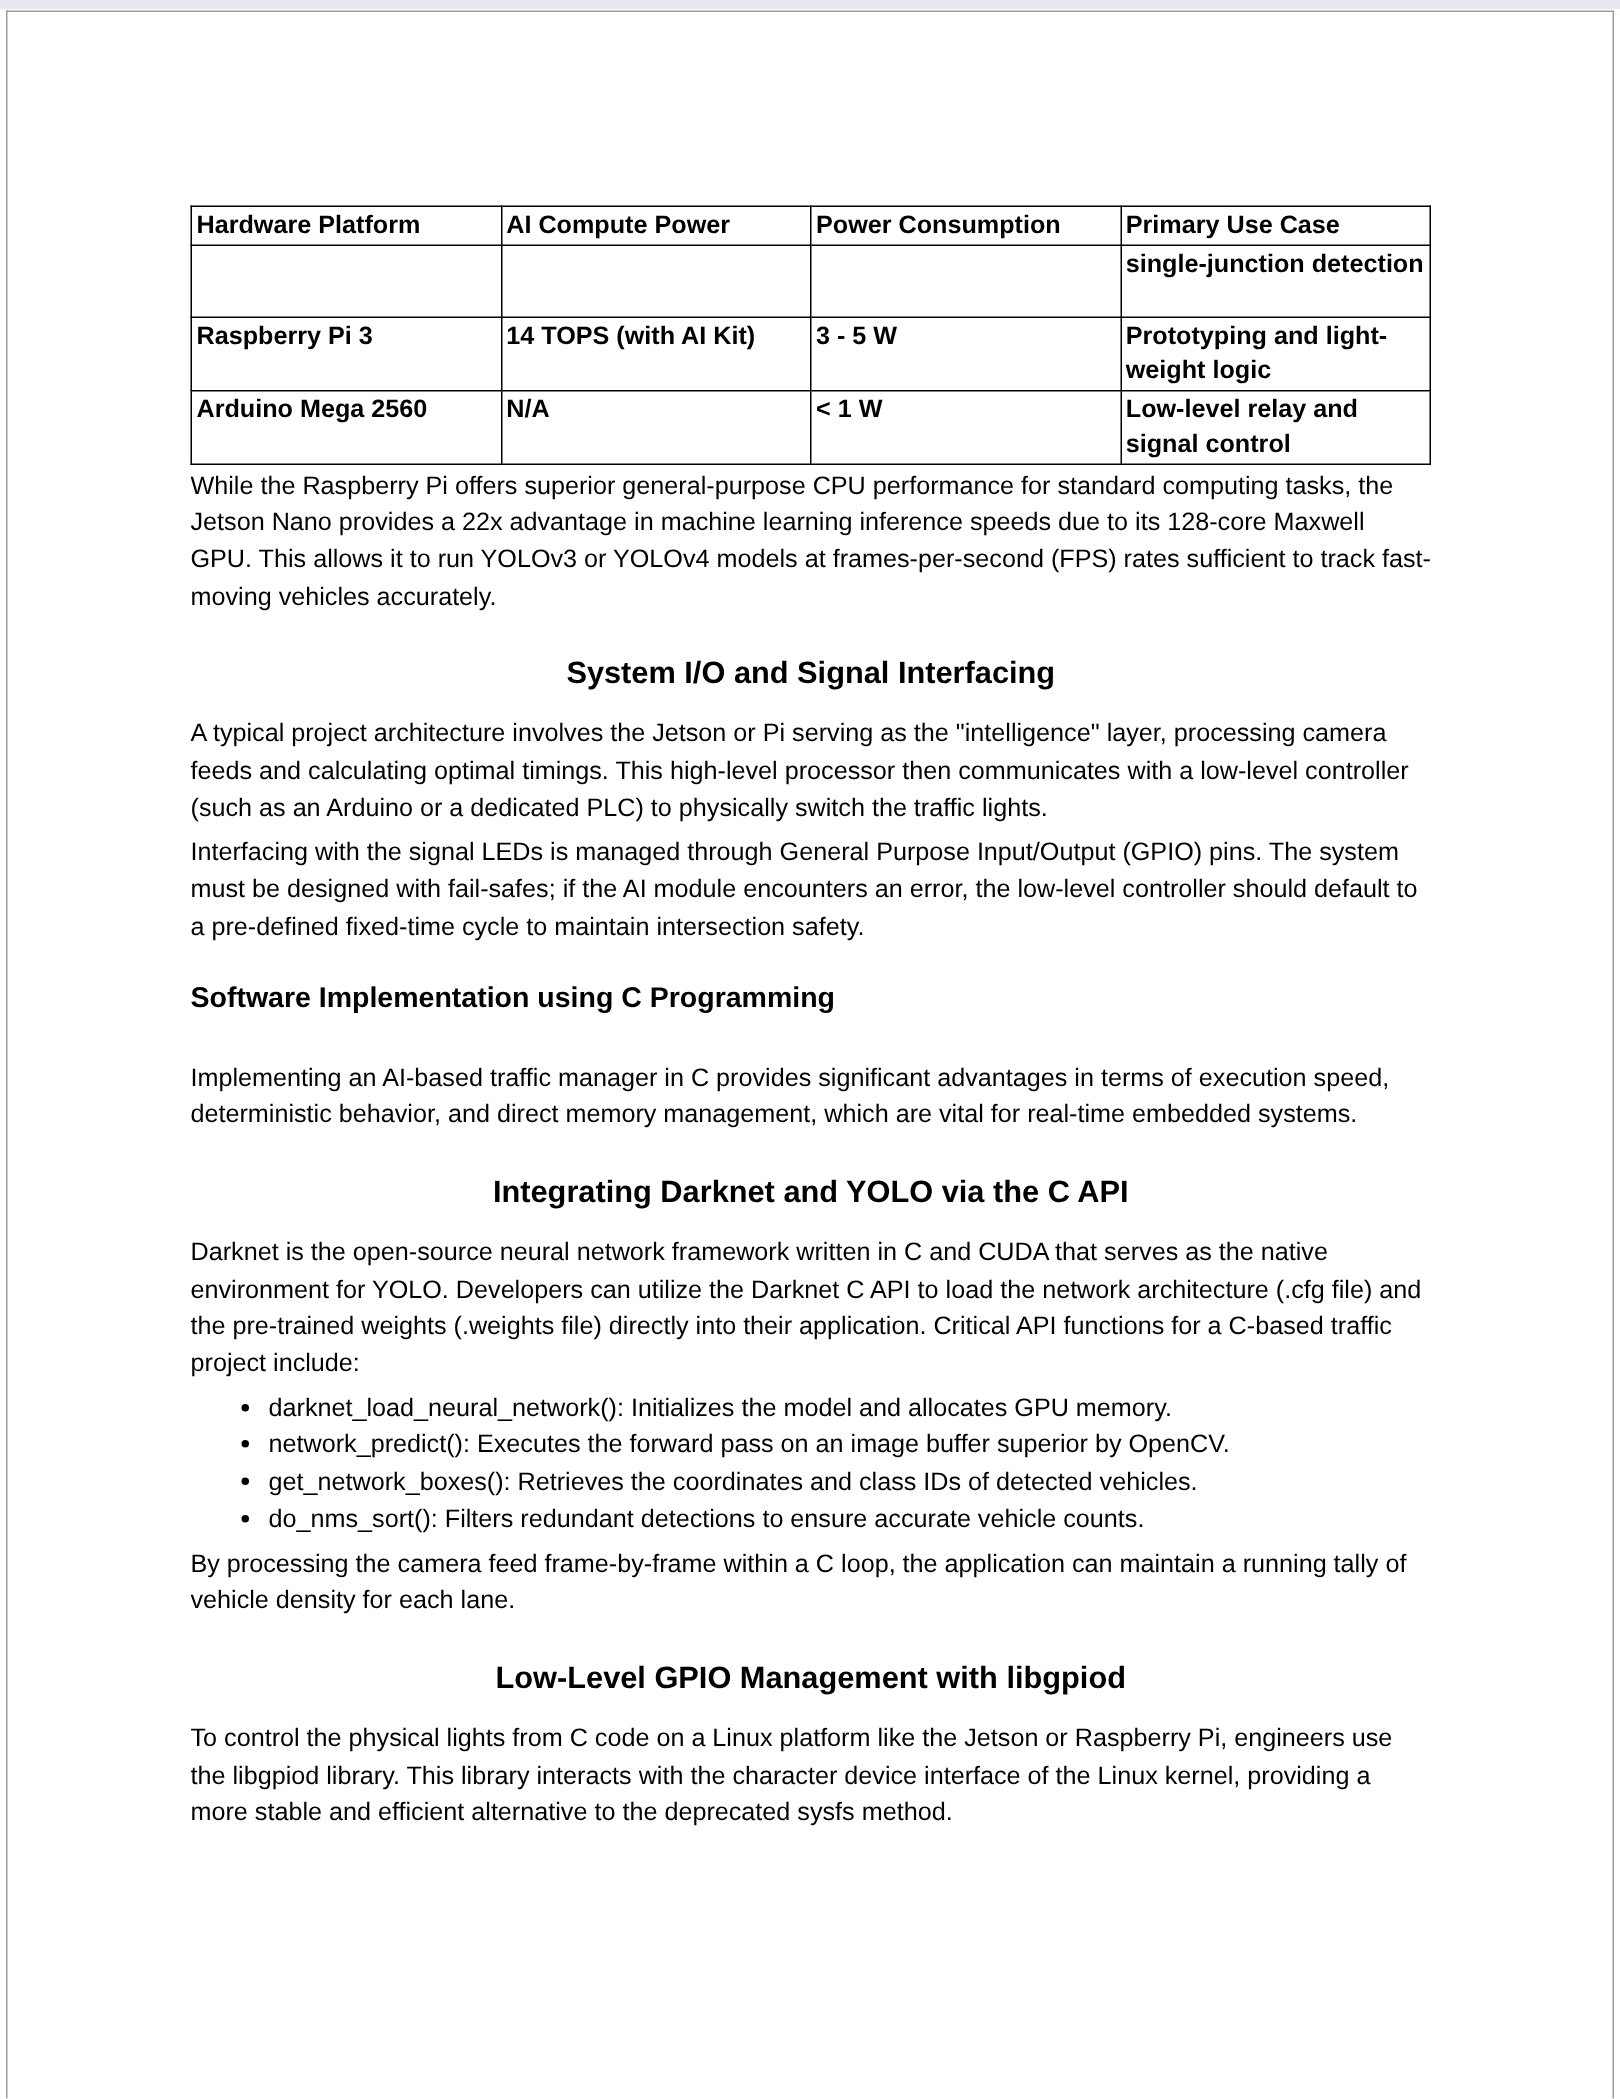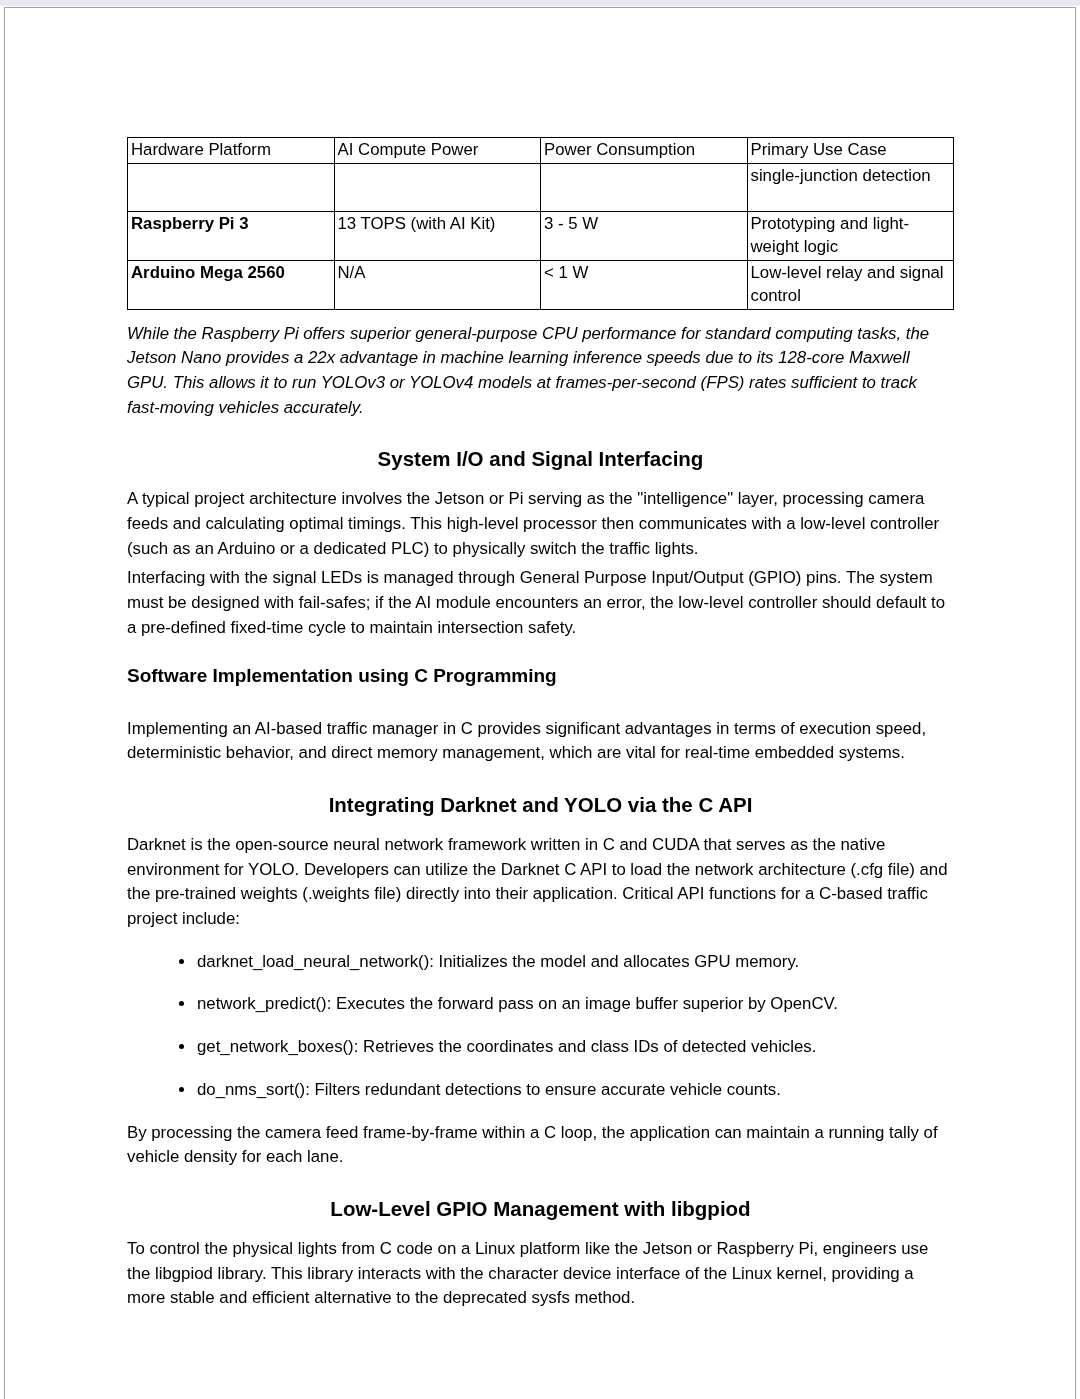--- a/index.html
+++ b/index.html
@@ -31,49 +31,49 @@
   table.hw {
     width: 100%;
     border-collapse: collapse;
     table-layout: fixed;
   }
   table.hw th, table.hw td {
     border: 1px solid #000000;
     width: 25%;
     text-align: left;
     vertical-align: top;
-    font-weight: normal;
+    font-weight: bold;
     font-size: 16.8px;
     line-height: 23.5px;
     padding: 0px 3px 1px 3px;
   }
   table.hw td.platform { font-weight: bold; }
   table.hw tr.data-row td { height: 48px; }
   p.para { margin: 5px 0 5px 0; }
-  p.para-first { margin-top: 12px; font-style: italic; }
+  p.para-first { margin-top: 2px; }
   h1.doc-h1 {
     font-size: 19px;
     line-height: 33px;
     font-weight: bold;
     margin: 18px 0 25px 0;
   }
   h2.doc-h2 {
     font-size: 20.5px;
     line-height: 25px;
     font-weight: bold;
     margin: 26px 0 16px 0;
     text-align: center;
   }
   ul.api-list {
     margin: 0;
     padding-left: 51px;
     list-style-type: disc;
   }
   ul.api-list li {
-    margin: 18px;
+    margin: 0;
     padding-left: 1px;
   }
 </style>
 </head>
 <body>
 
 <div class="viewer-strip"></div>
 
 <div class="page">
   <div class="content">
@@ -89,21 +89,21 @@
       </thead>
       <tbody>
         <tr class="data-row">
           <td class="platform"></td>
           <td></td>
           <td></td>
           <td>single-junction detection</td>
         </tr>
         <tr class="data-row">
           <td class="platform">Raspberry Pi 3</td>
-          <td>13 TOPS (with AI Kit)</td>
+          <td>14 TOPS (with AI Kit)</td>
           <td>3 - 5 W</td>
           <td>Prototyping and light-weight logic</td>
         </tr>
         <tr class="data-row">
           <td class="platform">Arduino Mega 2560</td>
           <td>N/A</td>
           <td>&lt; 1 W</td>
           <td>Low-level relay and signal control</td>
         </tr>
       </tbody>

